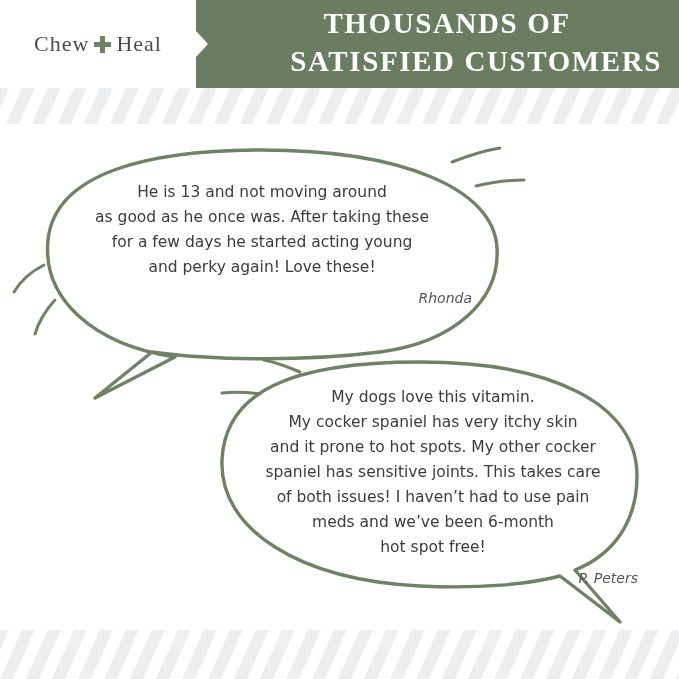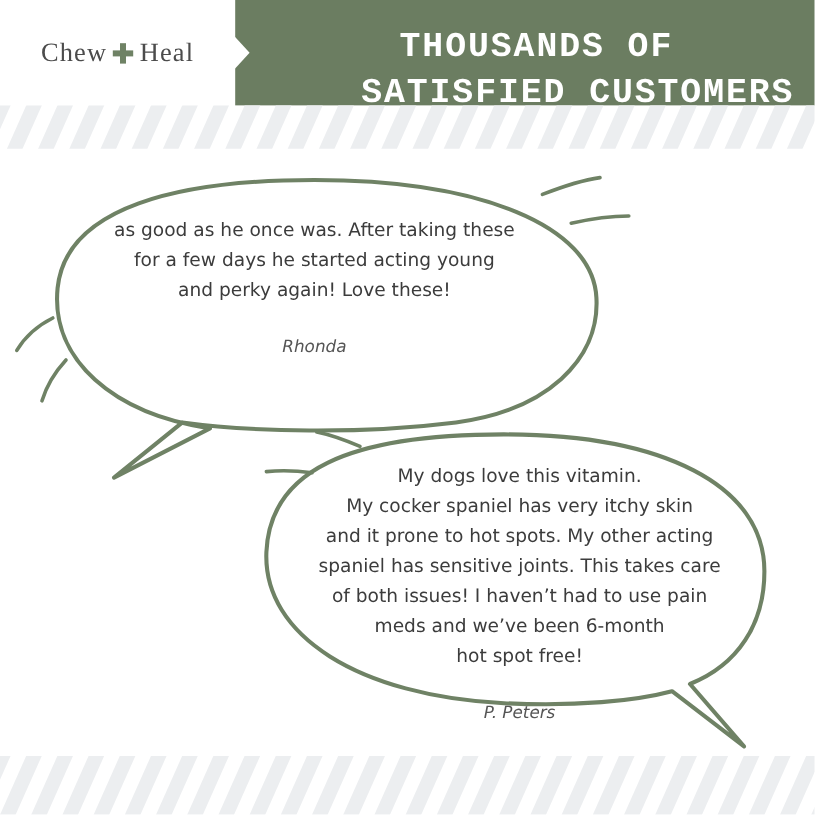--- a/index.html
+++ b/index.html
@@ -84,25 +84,25 @@
     width: 0;
     height: 0;
     border-top: 24px solid transparent;
     border-bottom: 24px solid transparent;
     border-left: 22px solid #ffffff;
     z-index: 3;
   }
   .banner-title {
     position: absolute;
     left: 232px;
-    top: 21px;
+    top: 4px;
     width: 430px;
     text-align: center;
     color: #ffffff;
-    font-family: Liberation Mono, monospace;
+    font-family: Liberation Serif, serif;
     font-weight: bold;
     font-size: 29px;
     line-height: 38px;
     letter-spacing: 1.6px;
     z-index: 2;
   }
   .banner-title .line2 { display: block; text-align: right; }
 
   
   .stripes {
@@ -138,24 +138,25 @@
     position: absolute;
     text-align: center;
     color: #3c3c3c;
     font-family: "DejaVu Sans", sans-serif;
     font-size: 15.5px;
     line-height: 25px;
   }
   .quote .ln { display: block; white-space: nowrap; }
   .attrib {
     display: block;
-    margin-top: 22px;
+    margin-top: 6px;
     font-style: italic;
     font-size: 14px;
     color: #555555;
+    text-align: right;
   }
 
   #quote1 {
     left: 52px;
     top: 180px;
     width: 420px;
   }
   #quote2 {
     left: 228px;
     top: 385px;
@@ -265,30 +266,31 @@
              L 620 622
              L 575 570
              C 615 554, 637 520, 637 476
              C 637 404, 552 362, 420 362 Z" fill="#ffffff" stroke="#6f8265" stroke-width="3.4" stroke-linejoin="round"></path>
 
     <path d="M 300 372 C 286 366, 274 362, 264 360" fill="none" stroke="#6f8265" stroke-width="3" stroke-linecap="round"></path>
     <path d="M 260 394 C 246 392, 232 392, 222 393" fill="none" stroke="#6f8265" stroke-width="3" stroke-linecap="round"></path>
   </svg>
 
   <div class="quote" id="quote1">
+    <span class="ln">He is 13 and not moving around</span>
     <span class="ln">as good as he once was. After taking these</span>
     <span class="ln">for a few days he started acting young</span>
     <span class="ln">and perky again! Love these!</span>
     <span class="attrib">Rhonda</span>
   </div>
 
   <div class="quote" id="quote2">
     <span class="ln">My dogs love this vitamin.</span>
     <span class="ln">My cocker spaniel has very itchy skin</span>
-    <span class="ln">and it prone to hot spots. My other acting</span>
+    <span class="ln">and it prone to hot spots. My other cocker</span>
     <span class="ln">spaniel has sensitive joints. This takes care</span>
     <span class="ln">of both issues! I haven’t had to use pain</span>
     <span class="ln">meds and we’ve been 6-month</span>
     <span class="ln">hot spot free!</span>
     <span class="attrib">P. Peters</span>
   </div>
 
 </div>
 
 </body></html>

